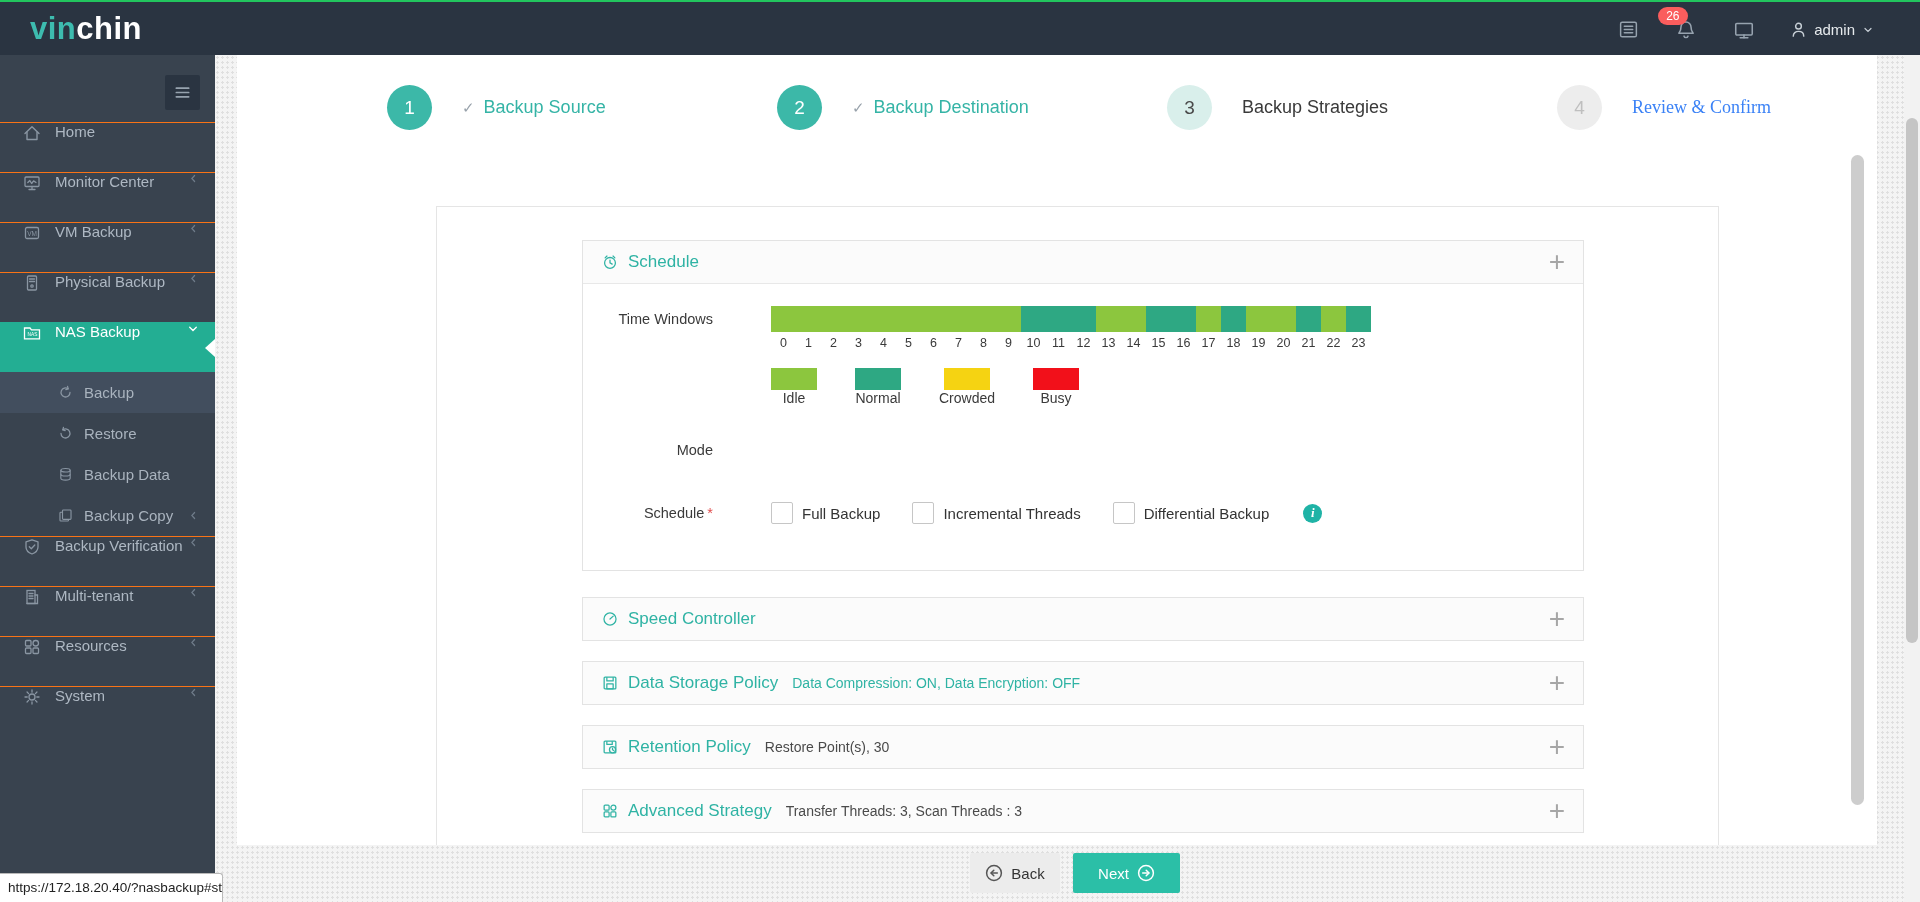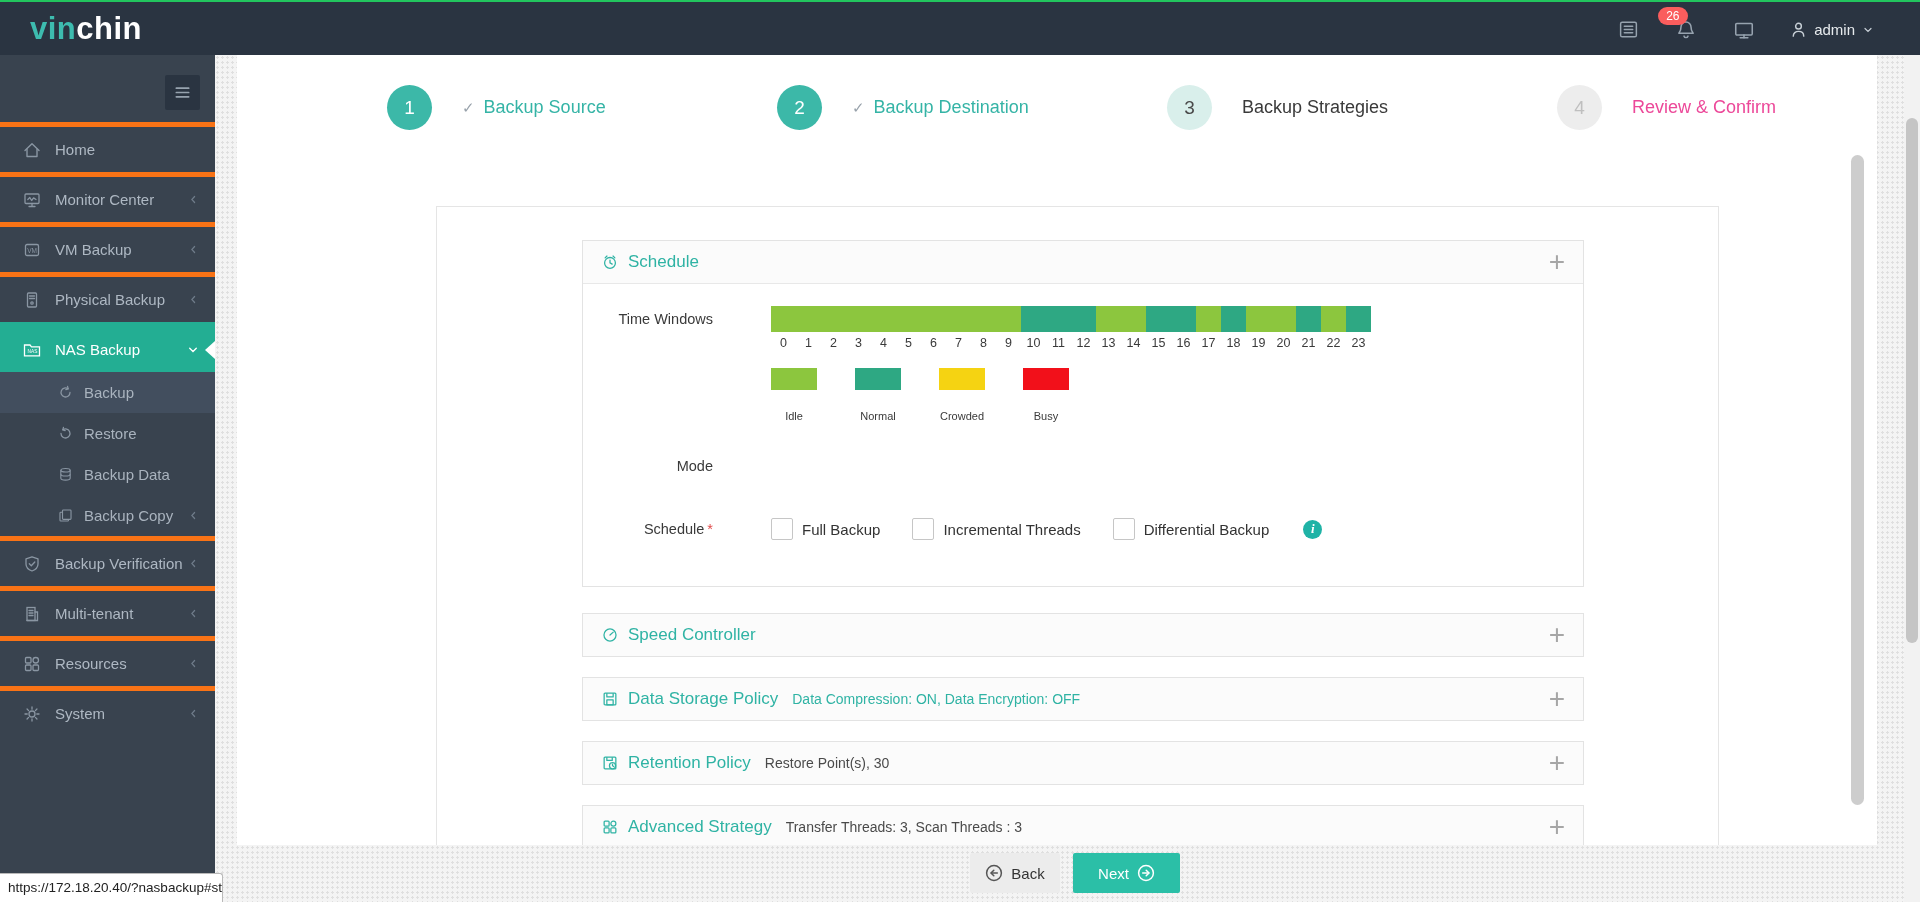--- a/index.html
+++ b/index.html
@@ -17,22 +17,22 @@
            padding:3px 8px; border-radius:10px; line-height:1; }
   .userbox { margin-left:34px; display:flex; align-items:center; color:#E6EAED; font-size:15px; cursor:pointer; }
   .userbox svg { color:#C7CFD6; }
   .userbox .uname { margin:0 7px 0 6px; }
 
   
   .sidebar { position:absolute; left:0; top:55px; width:215px; height:847px; background:#39434F; z-index:20; }
   .hamburger { position:absolute; top:20px; right:15px; width:35px; height:35px; background:#2A3441;
                border-radius:2px; display:flex; align-items:center; justify-content:center; cursor:pointer; color:#97A3AF; }
   .nav { position:absolute; top:67px; left:0; width:215px; }
-  .nav-item { height:50px; display:flex; align-items:center; padding-left:22px; color:#AEB8C3;
-              font-size:15px; border-top:5px solid #f97316; position:relative; cursor:pointer; }
+  .nav-item { height:50px; display:flex; align-items:flex-start; padding-left:22px; color:#AEB8C3;
+              font-size:15px; border-top:1px solid #f97316; position:relative; cursor:pointer; }
   .nav-item .nico { width:20px; height:20px; margin-right:13px; display:flex; align-items:center; color:#8A96A3; flex:none; }
   .chev { position:absolute; right:16px; color:#6F7C8A; display:flex; }
   .nav-item.active { background:#23AE93; color:#FFFFFF; border-top-color:#23AE93; }
   .nav-item.active .nico, .nav-item.active .chev { color:#FFFFFF; }
   .nav-item.active::after { content:""; position:absolute; right:0; top:50%; margin-top:-9px;
               border-top:9px solid transparent; border-bottom:9px solid transparent; border-right:10px solid #FFFFFF; }
   .subnav-item { height:41px; display:flex; align-items:center; padding-left:57px; color:#A9B3BE;
               font-size:15px; position:relative; cursor:pointer; }
   .subnav-item .nico { width:17px; height:17px; margin-right:10px; display:flex; align-items:center; color:#8A96A3; flex:none; }
   .subnav-item.current { background:#424E5E; }
@@ -48,21 +48,21 @@
   .s1{left:150px} .s2{left:540px} .s3{left:930px} .s4{left:1320px}
   .circle { width:45px; height:45px; border-radius:50%; display:flex; align-items:center; justify-content:center;
             font-size:19px; flex:none; }
   .stlbl { margin-left:30px; font-size:18px; display:flex; align-items:center; }
   .stcheck { color:#98A2AB; font-size:15px; margin-right:9px; }
   .step.done .circle { background:#3CB8A8; color:#fff; }
   .step.done .stlbl { color:#35B4A6; }
   .step.current .circle { background:#D9EFEB; color:#4A4A4A; }
   .step.current .stlbl { color:#3A3A3A; }
   .step.future .circle { background:#EDEDED; color:#BFBFBF; }
-  .step.future .stlbl { color:#ec4899; }
+  .step.future .stlbl { color:#3b82f6;font-family:Liberation Serif, serif; }
 
   
   .tab { position:absolute; left:199px; top:97px; width:177px; height:55px; background:#fff; z-index:2;
          border:1px solid #E7E7E7; border-bottom:none; border-top:4px solid #2AB3A3;
          display:flex; align-items:center; justify-content:center; color:#2FB3A4; font-size:16px; cursor:pointer; }
   .tab svg { margin-right:9px; }
   .panel { position:absolute; left:199px; top:151px; width:1283px; height:700px; background:#fff; border:1px solid #E5E5E5; }
 
   .box { margin-left:145px; width:1002px; border:1px solid #E3E3E3; background:#fff; }
   .box-head { height:42px; display:flex; align-items:center; padding:0 18px; background:#FBFBFB; }
@@ -80,21 +80,21 @@
   .fcontent { margin-left:58px; }
   .req { color:#E04B4B; margin-left:3px; }
 
   .twbar { display:flex; width:600px; }
   .twcell { width:25px; height:26px; }
   .twhours { display:flex; width:600px; margin-top:4px; }
   .twh { width:25px; text-align:center; font-size:12.5px; color:#3A3A3A; }
   .legend { display:flex; margin-top:18px; }
   .leg { display:flex; flex-direction:column; align-items:center; margin-right:38px; }
   .swatch { width:46px; height:22px; }
-  .leglbl { margin-top:20px; font-size:11px; color:#3A3A3A; }
+  .leglbl { margin-top:0; font-size:14px; color:#3A3A3A; }
 
   .mode-row { margin-top:26px; }
   .mode-row .flabel { line-height:36px; }
   .selwrap { position:relative; width:436px; height:36px; }
   select.mode { width:436px; height:36px; border:1px solid #C9C9C9; border-radius:2px; background:#fff;
                 font-family:"Liberation Sans",sans-serif; font-size:15px; color:#333; padding:0 30px 0 12px;
                 appearance:none; -webkit-appearance:none; }
   .selchev { position:absolute; right:11px; top:11px; pointer-events:none; color:#444; }
 
   .sched-row { margin-top:34px;align-items:center; }

